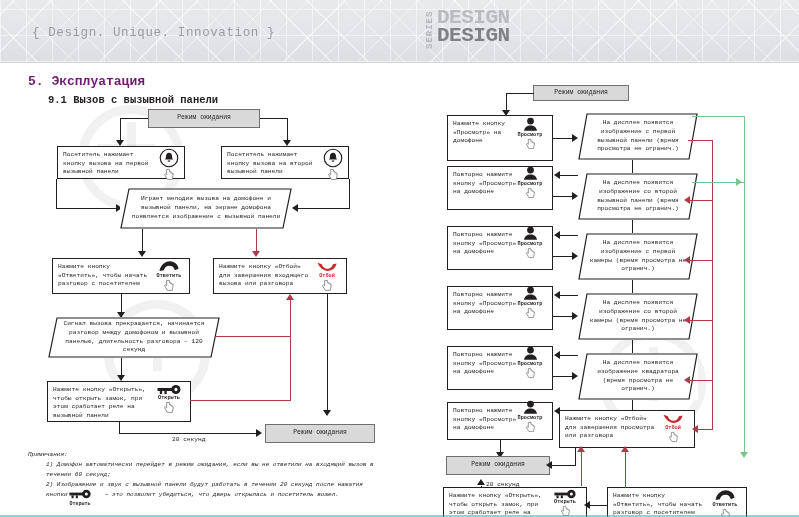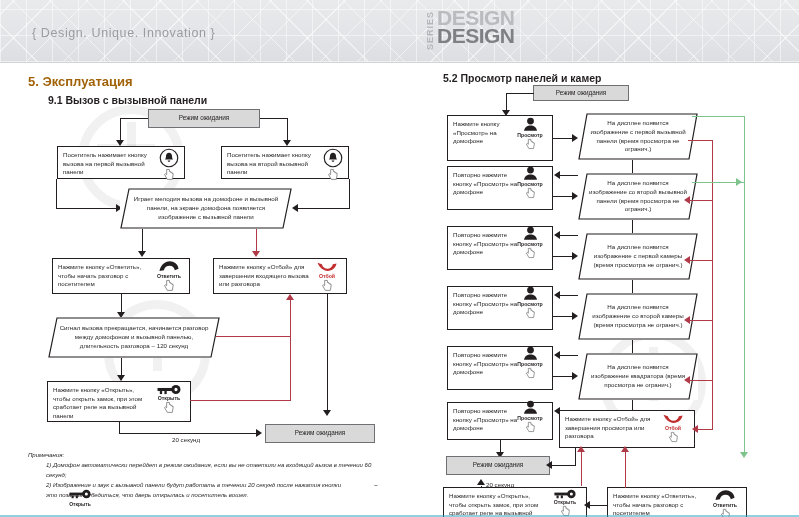--- a/index.html
+++ b/index.html
@@ -1,21 +1,21 @@
 <!DOCTYPE html>
 <html><head>
 <meta charset="utf-8">
 <style>
   html,body{margin:0;padding:0;}
   body{
     width:799px;height:517px;overflow:hidden;
     font-family:"Liberation Sans","DejaVu Sans",sans-serif;
     background:#ffffff;color:#231f20;position:relative;
   }
-  .page{position:absolute;inset:0;width:799px;height:517px;}
+  .page{position:absolute;inset:0;width:799px;height:517px;font-family:Liberation Mono, monospace;}
 
   
   .header{
     position:absolute;left:0;top:0;width:799px;height:62px;
     background:
       repeating-linear-gradient(45deg, rgba(255,255,255,.55) 0 1px, rgba(0,0,0,0) 1px 26px),
       repeating-linear-gradient(-45deg, rgba(255,255,255,.55) 0 1px, rgba(0,0,0,0) 1px 26px),
       repeating-linear-gradient(90deg, rgba(255,255,255,.5) 0 1px, rgba(0,0,0,0) 1px 26px),
       repeating-linear-gradient(0deg, rgba(255,255,255,.5) 0 1px, rgba(0,0,0,0) 1px 26px),
       linear-gradient(180deg,#e9eaec 0%, #e3e4e7 60%, #dcdee1 100%);
@@ -43,21 +43,21 @@
   .wm{position:absolute;border-radius:50%;border:9px solid rgba(0,0,0,.055);
       width:88px;height:88px;pointer-events:none;}
   .wm:after{content:"";position:absolute;left:50%;top:8px;width:9px;height:54px;
       margin-left:-4px;background:rgba(0,0,0,.055);}
   .wm:before{content:"";position:absolute;top:30px;left:10px;width:58px;height:9px;
       background:rgba(0,0,0,.055);}
   .wm1{left:78px;top:105px;} .wm2{left:104px;top:300px;}
   .wm3{left:600px;top:330px;}
 
   
-  .h1{position:absolute;font-size:13px;font-weight:bold;color:#a16207;}
+  .h1{position:absolute;font-size:13px;font-weight:bold;color:#701a75;}
   .h2{position:absolute;font-size:10.5px;font-weight:bold;color:#231f20;}
 
   
   .box{
     position:absolute;box-sizing:border-box;border:1.2px solid #231f20;
     background:#fff;font-size:6.2px;line-height:8.6px;color:#231f20;
     padding:4px 5px;
   }
   .box.gray{background:#d9d9d9;border:1px solid #6f7073;display:flex;
     align-items:center;justify-content:center;text-align:center;font-size:6.4px;}
@@ -271,21 +271,20 @@
             <circle cx="26" cy="7" r="2.2" fill="#fff"></circle>
           <rect x="2" y="5" width="22" height="4" fill="#231f20"></rect>
           <rect x="5" y="9" width="3" height="4" fill="#231f20"></rect>
           <rect x="11" y="9" width="3" height="4" fill="#231f20"></rect>
         </svg>
         <span style="font-size:5px;font-weight:bold;font-style:normal;display:block;">Открыть</span>
       </span>
     </div>
   </div>
 
-  <div class="h2" style="left:443px;top:72px;">5.2 Просмотр панелей и камер</div>
 
   <div class="box gray" style="left:533px;top:85px;width:96px;height:16px;">Режим ожидания</div>
   <div class="ln lnv" style="left:506px;top:93px;height:20px;"></div>
   <div class="ln lnh" style="left:506px;top:93px;width:28px;"></div>
   <div class="ar ar-d" style="left:502px;top:110px;"></div>
 
   <div class="box" style="left:447px;top:115px;width:106px;height:46px;">
     <span style="display:block;width:66px;">Нажмите кнопку «Просмотр» на домофоне</span>
   </div>
   <div class="ico" style="left:513px;top:117px;">

